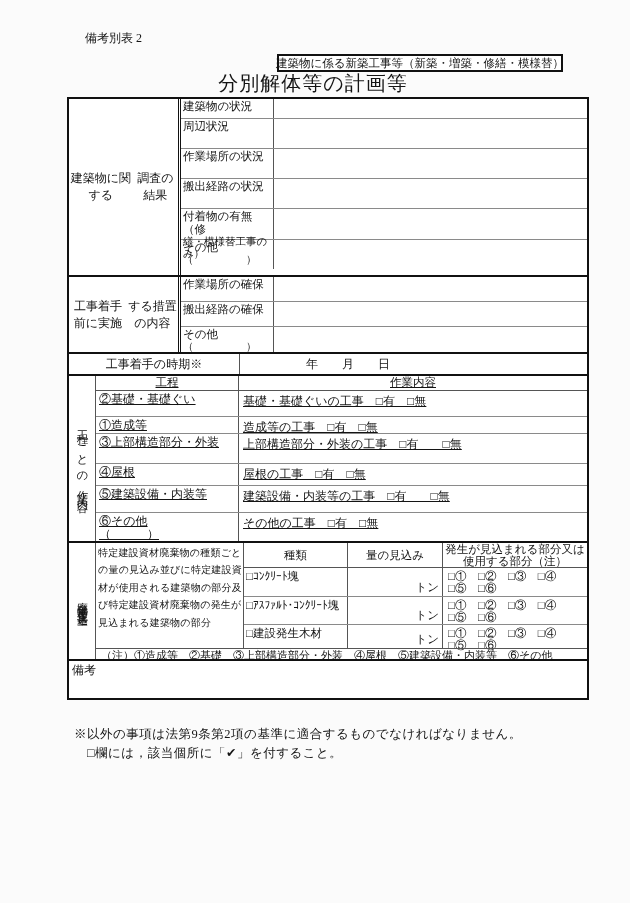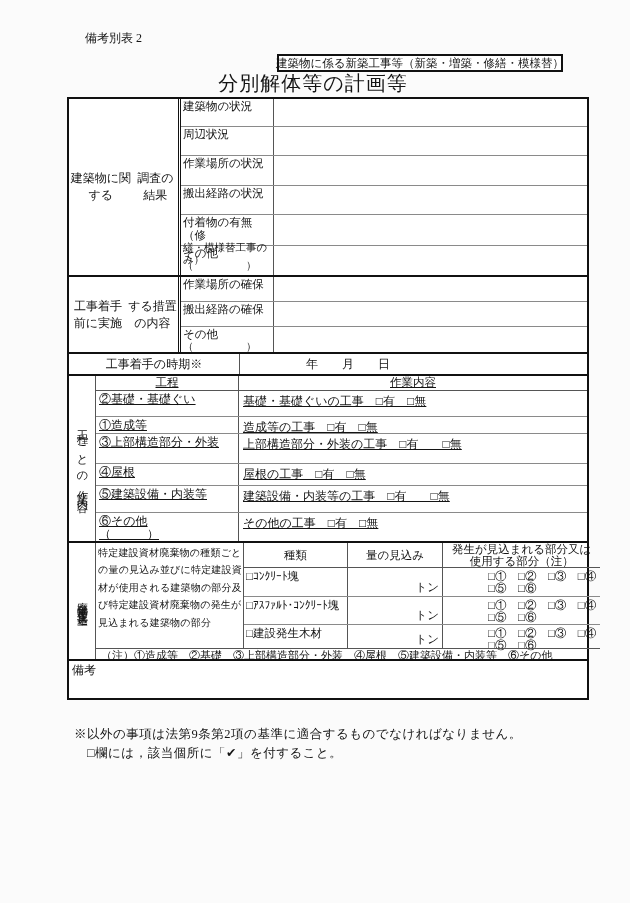--- a/index.html
+++ b/index.html
@@ -100,21 +100,21 @@
   .g-c2 { width: 95px; border-right: 1px solid #555;
     display: flex; align-items: center; justify-content: center; }
   .g-c3 { flex: 1; display: flex; flex-direction: column; align-items: center;
     justify-content: center; line-height: 12px; text-align: center; }
   .g-row { display: flex; border-bottom: 1px solid #8a8a8a; font-size: 11.5px; }
   .g-row.last { border-bottom: none; }
   .w-type { width: 104px; border-right: 1px solid #555; padding: 2px 0 0 2px;
     line-height: 13px; white-space: nowrap; overflow: hidden; }
   .w-amt { width: 95px; border-right: 1px solid #555;
     display: flex; align-items: flex-end; justify-content: flex-end; padding: 0 3px 1px 0; }
-  .w-parts { flex: 1; padding: 2px 4px 0 5px; line-height: 12px; white-space: nowrap; margin-left: 40px; }
+  .w-parts { flex: 1; padding: 2px 4px 0 5px; line-height: 12px; white-space: nowrap; }
   .g-note { height: 13px; border-top: 1px solid #555; font-size: 11px;
     line-height: 12px; padding-left: 5px; white-space: nowrap; }
 
   
   .rowR { height: 37px; font-size: 12px; padding: 1px 16px 0 3px; }
 
   .fn1 { position: absolute; left: 74px; top: 726px; font-size: 12.5px; letter-spacing: 0.5px; }
   .fn2 { position: absolute; left: 87px; top: 745px; font-size: 12.5px; letter-spacing: 0.5px; }
 </style>
 </head>
@@ -132,21 +132,21 @@
 
   <div class="tbl">
 
 
     <div class="sec secB">
       <div class="big-label">
         <span>建築物に関する</span>
         <span>調査の結果</span>
       </div>
       <div class="sub-rows">
-        <div class="sub-row" style="height:28px">
+        <div class="sub-row" style="height:20px">
           <div class="sub-label"><span>建築物の状況</span></div>
           <div class="sub-val"></div>
         </div>
         <div class="sub-row" style="height:30px">
           <div class="sub-label"><span>周辺状況</span></div>
           <div class="sub-val"></div>
         </div>
         <div class="sub-row" style="height:30px">
           <div class="sub-label"><span>作業場所の状況</span></div>
           <div class="sub-val"></div>

